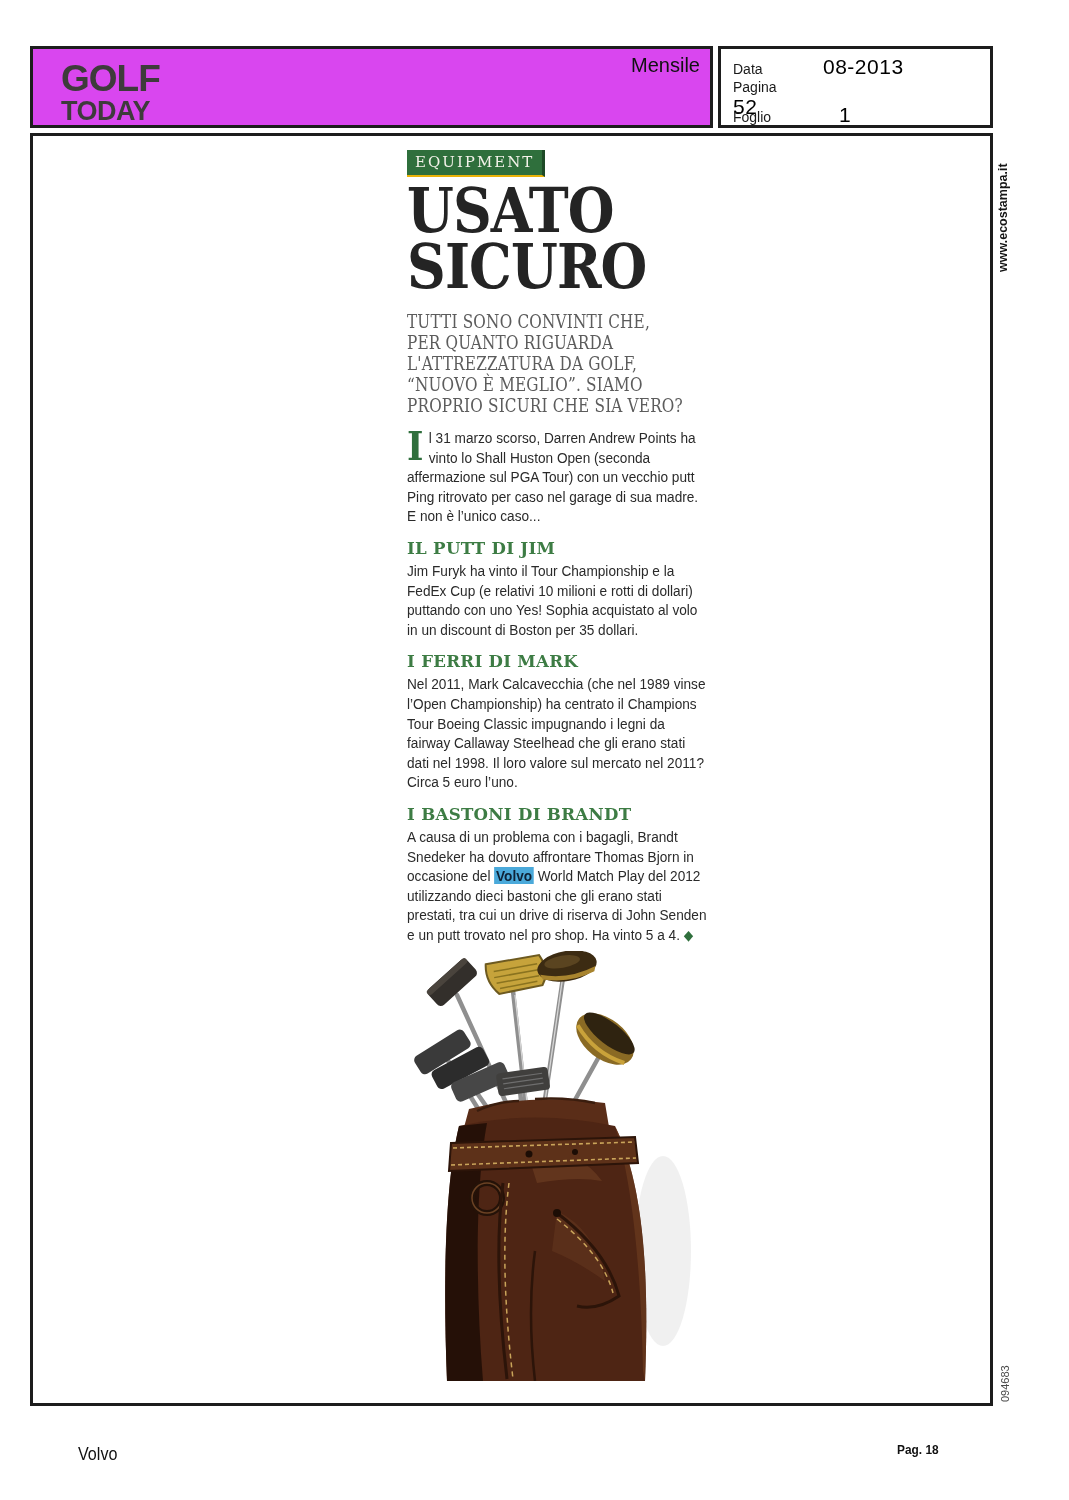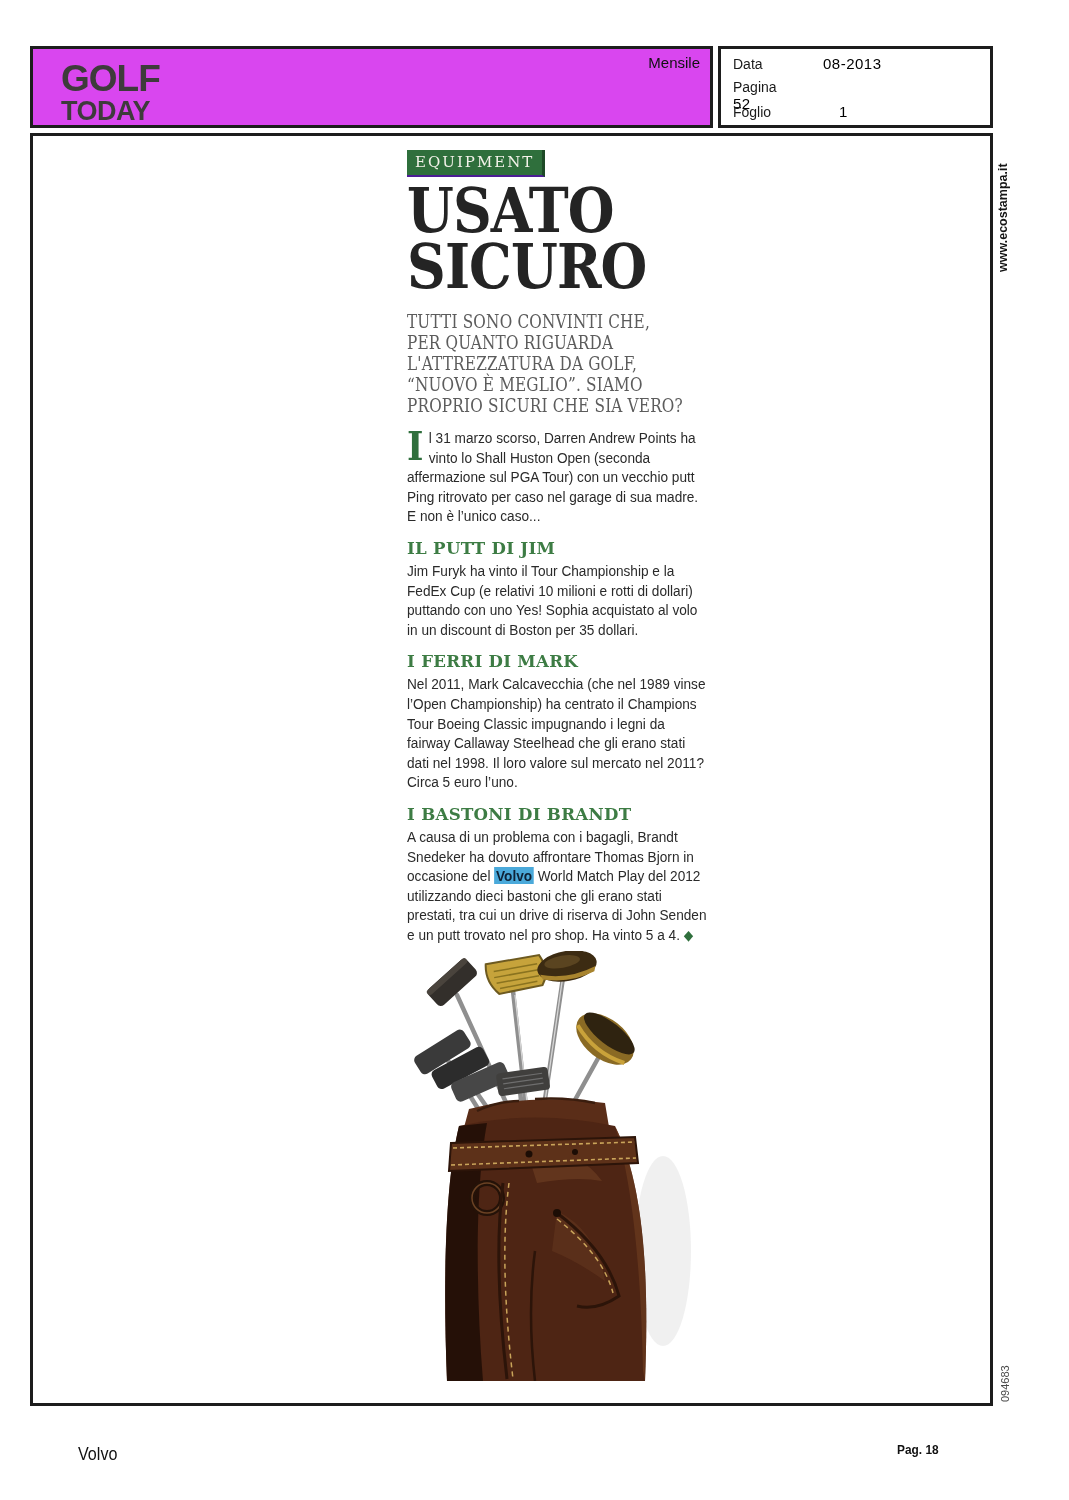--- a/index.html
+++ b/index.html
@@ -5,38 +5,38 @@
   html,body{margin:0;padding:0;background:#ffffff;}
   .page{position:relative;width:1069px;height:1500px;background:#ffffff;overflow:hidden;
         font-family:"Liberation Sans",sans-serif;color:#222;}
 
   
   .hdr-left{position:absolute;left:30px;top:46px;width:683px;height:82px;
             border:3px solid #1d1d1d;box-sizing:border-box;background:#d946ef;}
   .logo{position:absolute;left:28px;top:11px;color:#3e3b3b;font-weight:900;line-height:1;}
   .logo .l1{font-size:37px;letter-spacing:-1px;}
   .logo .l2{font-size:27px;letter-spacing:-0.5px;margin-top:1px;}
-  .frequency{position:absolute;right:10px;top:5px;font-size:15px;color:#111;}
+  .frequency{position:absolute;right:10px;top:5px;font-size:20px;color:#111;}
 
   .hdr-right{position:absolute;left:718px;top:46px;width:275px;height:82px;
              border:3px solid #1d1d1d;box-sizing:border-box;background:#fff;}
   .meta-row{position:absolute;left:12px;display:flex;align-items:baseline;}
   .meta-label{font-size:14px;color:#1a1a1a;width:62px;}
-  .meta-value{font-size:15px;color:#000;font-weight:500;letter-spacing:0.5px;}
+  .meta-value{font-size:21px;color:#000;font-weight:500;letter-spacing:0.5px;}
   .row-data{top:6px;} .row-data .meta-value{margin-left:28px;}
   .row-pagina{top:30px;flex-direction:column;} .row-foglio{top:54px;gap:44px;}
 
   
   .main-frame{position:absolute;left:30px;top:133px;width:963px;height:1273px;
               border:3px solid #1d1d1d;box-sizing:border-box;background:#fff;overflow:hidden;}
   .article-col{position:absolute;left:374px;top:14px;width:352px;}
 
   .kicker{display:inline-block;background:#2f6f3c;color:#f4f2ea;
           font-family:"DejaVu Serif",serif;font-size:15px;letter-spacing:2px;
-          padding:3px 8px 4px 8px;border-right:3px solid #1e4a27;border-bottom:2px solid #4c1d95;}
+          padding:3px 8px 4px 8px;border-right:3px solid #1e4a27;border-bottom:2px solid #eab308;}
 
   .headline{margin-top:6px;color:#242424;font-family:"DejaVu Serif",serif;font-weight:700;
             font-size:61px;line-height:56px;letter-spacing:-1px;
             transform:scaleX(0.88);transform-origin:0 0;white-space:nowrap;}
 
   .standfirst{margin-top:16px;width:352px;transform:scaleX(0.85);transform-origin:0 0;
               font-family:"DejaVu Serif",serif;font-size:18px;line-height:21px;
               color:#5c5c5c;white-space:pre-line;letter-spacing:0.2px;}
 
   .bodytext{width:341px;transform:scaleX(0.88);transform-origin:0 0;

